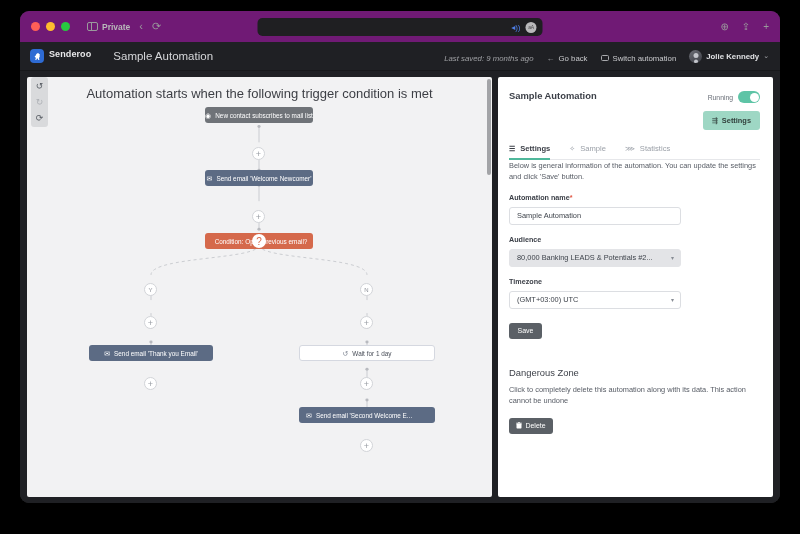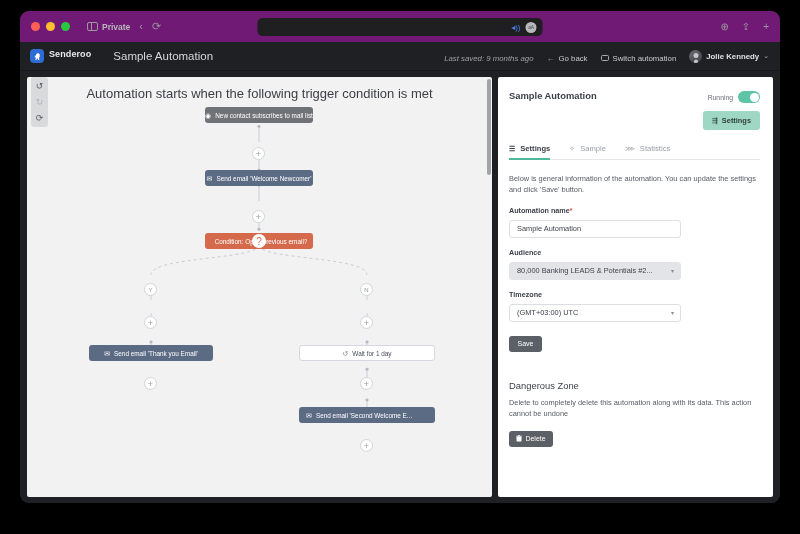--- a/index.html
+++ b/index.html
@@ -283,21 +283,20 @@
   }
   .tab.active { color: #3b3f47; font-weight: bold; }
   .tab.active::after {
     content: ""; position: absolute;
     left: 0; right: 0; bottom: -1px; height: 2px;
     background: #4fb89b;
   }
   .tab .gl { font-size: 7px; }
 
   .section-note {
-    margin-top: 13px;
     font-size: 7.4px; color: #565b64; line-height: 1.55;
   }
   .field { margin-top: 10px; }
   .field-label {
     font-size: 7.2px; font-weight: bold; color: #3b3f47;
     margin-bottom: 5px;
   }
   .req { color: #e0523f; }
   .text-input {
     width: 172px; height: 18px;
@@ -578,21 +577,21 @@
         <div class="field-label">Timezone</div>
         <div class="select outline">
           <span>(GMT+03:00) UTC</span>
           <span class="caret">▾</span>
         </div>
       </div>
 
       <div class="save-btn">Save</div>
 
       <div class="danger-title">Dangerous Zone</div>
-      <div class="danger-desc">Delete to completely delete this automation along with its data. This action cannot be undone</div>
+      <div class="danger-desc">Click to completely delete this automation along with its data. This action cannot be undone</div>
 
       <div class="delete-btn">
         <span class="gl">
           <svg width="6" height="7" viewBox="0 0 12 14" aria-hidden="true">
             <rect x="1" y="3" width="10" height="10" rx="1.3" fill="#ffffff"></rect>
             <rect x="0" y="1.4" width="12" height="1.6" rx=".8" fill="#ffffff"></rect>
             <rect x="4" y="0" width="4" height="1.6" rx=".6" fill="#ffffff"></rect>
           </svg>
         </span>
         <span>Delete</span>

